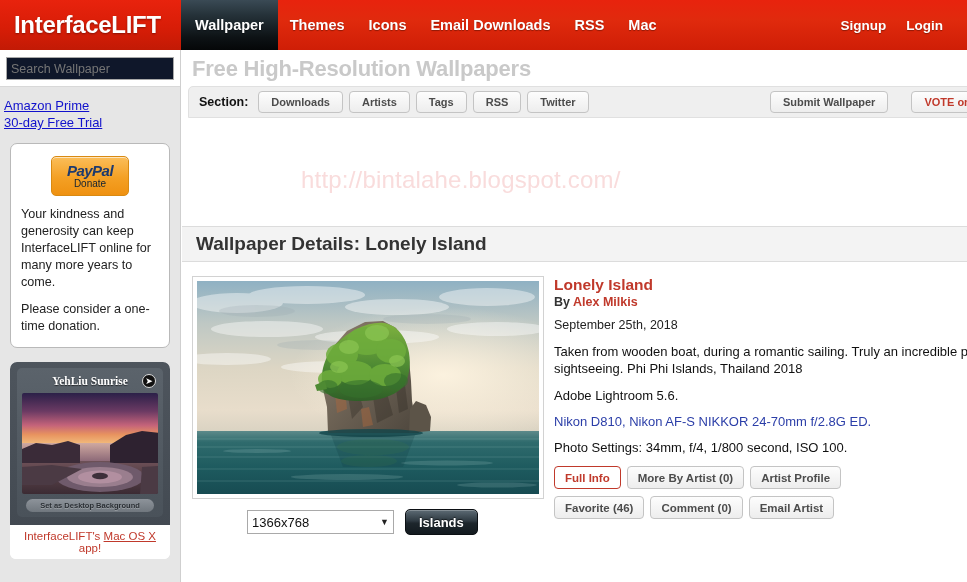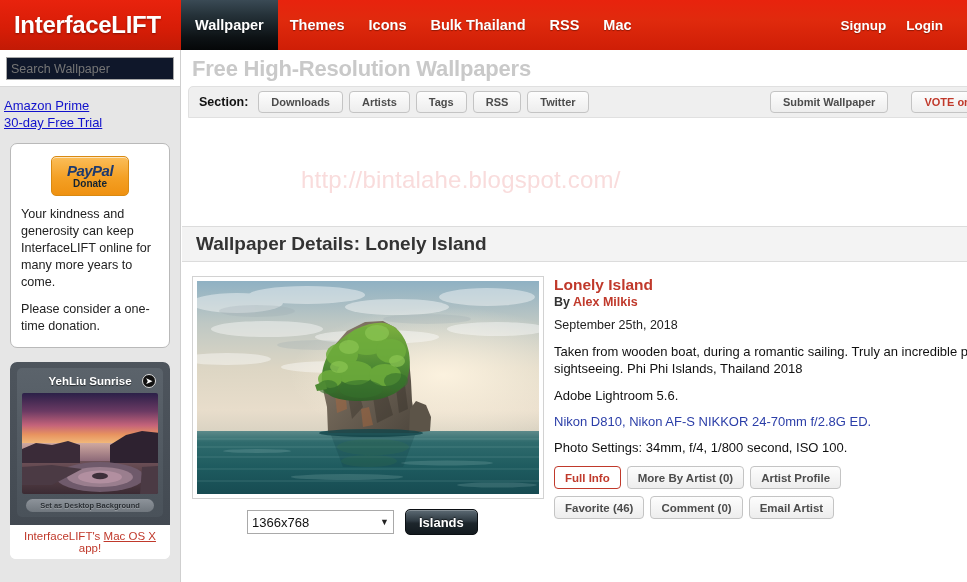--- a/index.html
+++ b/index.html
@@ -63,21 +63,21 @@
     padding:12px 10px 12px 10px;
   }
   .paypal-btn {
     width:78px; height:40px; margin:0 auto 10px auto;
     background: linear-gradient(to bottom, #fbbe5a 0%, #f4a024 55%, #ef9111 100%);
     border:1px solid #d98a12; border-radius:5px;
     display:flex; flex-direction:column; align-items:center; justify-content:center;
     box-shadow: inset 0 1px 0 rgba(255,255,255,.6);
   }
   .paypal-btn .pp1 { font-size:15px; font-weight:bold; font-style:italic; color:#1d3a6e; line-height:15px; letter-spacing:-.5px;}
-  .paypal-btn .pp2 { font-size:10px; font-weight:bold; color:#123; line-height:12px; }
+  .paypal-btn .pp2 { font-size:10px; font-weight:normal; color:#123; line-height:12px; }
   .panel p { margin:0 0 10px 0; font-size:12.6px; line-height:17px; color:#222; }
   .panel p:last-child { margin-bottom:0; }
 
   
   .macdrops {
     margin: 14px 10px 0 10px;
     background:#fff; border-radius:6px; padding-bottom:0px;
   }
   .md-body {
     background: linear-gradient(to bottom, #4e555d 0%, #434a52 100%);
@@ -86,21 +86,21 @@
   .md-title {
     text-align:center; color:#d9dde1; font-size:19px; font-weight:bold;
     letter-spacing:-.3px; text-shadow: 0 1px 2px rgba(0,0,0,.7);
     margin:2px 0 4px 0;
   }
   .md-inner {
     background: linear-gradient(to bottom, #5b636b 0%, #4a525a 100%);
     border-radius:5px; padding:4px 5px 5px 5px;
   }
   .md-head { display:flex; align-items:center; justify-content:center; position:relative; height:18px;}
-  .md-head-label { color:#fff; font-size:11.5px; font-weight:bold; text-shadow:0 1px 1px rgba(0,0,0,.6); }
+  .md-head-label { color:#fff; font-size:11.5px; font-weight:bold; text-shadow:0 1px 1px rgba(0,0,0,.6);font-family:Liberation Serif, serif; }
   .md-arrow {
     position:absolute; right:2px; top:2px; width:14px; height:14px; border-radius:50%;
     background:#111; color:#fff; font-size:9px; display:flex; align-items:center; justify-content:center;
     border:1px solid #ddd;
   }
   .md-thumb { width:100%; height:101px; border-radius:2px; position:relative; overflow:hidden; margin-top:3px; }
   .md-btn {
     margin:5px auto 0 auto; width:128px; height:13px; border-radius:7px;
     background: linear-gradient(to bottom, #8d939a 0%, #70777e 100%);
     color:#2a2f34; font-size:7.5px; font-weight:bold; display:flex; align-items:center; justify-content:center;
@@ -202,21 +202,21 @@
 <div id="page">
 
   <div class="topnav">
     <div class="brand-wrap">
       <span class="brand">InterfaceLIFT</span>
     </div>
     <div class="navitems">
       <div class="navitem active">Wallpaper</div>
       <div class="navitem">Themes</div>
       <div class="navitem">Icons</div>
-      <div class="navitem">Bulk Thailand</div>
+      <div class="navitem">Email Downloads</div>
       <div class="navitem">RSS</div>
       <div class="navitem">Mac</div>
     </div>
     <div class="nav-right">
       <div class="navitem">Signup</div>
       <div class="navitem">Login</div>
     </div>
   </div>
 
   <div class="sidebar">

